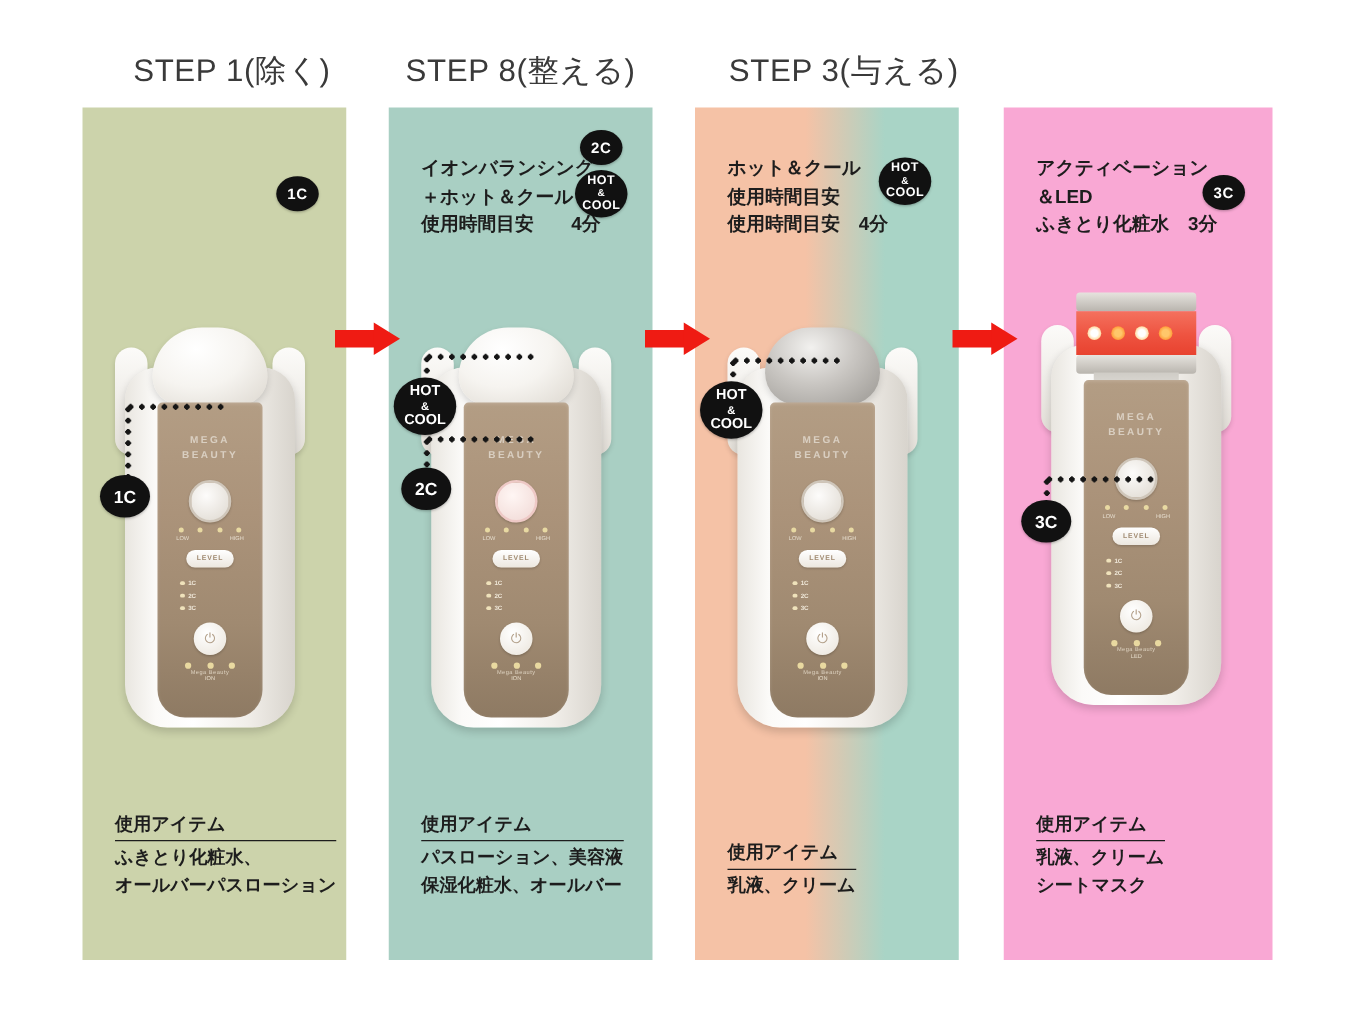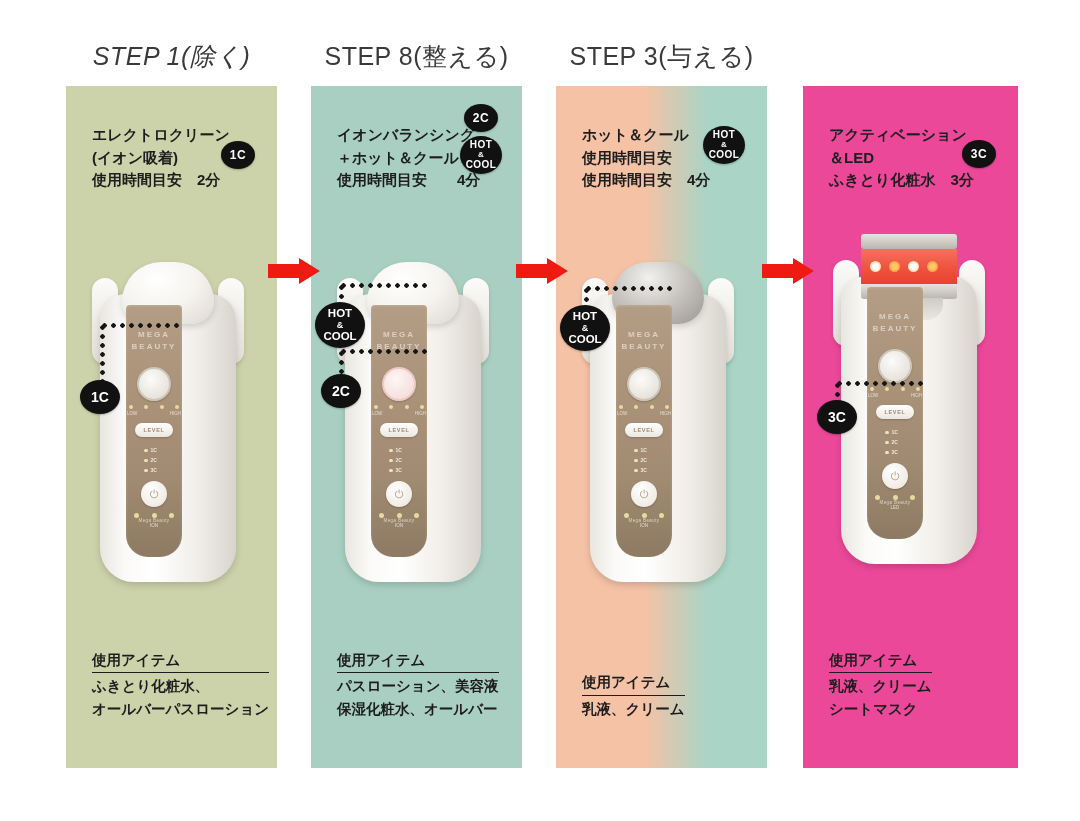--- a/index.html
+++ b/index.html
@@ -28,21 +28,21 @@
   .panel{
     position:absolute;
     top:86px;
     height:682px;
     overflow:hidden;
   }
   .panel.p1{left:66px;width:211px;background:#ccd3ab;}
   .panel.p2{left:311px;width:211px;background:#a9cfc3;}
   .panel.p3{left:556px;width:211px;
             background:linear-gradient(90deg,#f5c2a6 0%,#f5c2a6 42%,#a9d4c6 72%,#a9d4c6 100%);}
-  .panel.p4{left:803px;width:215px;background:#ec4899;}
+  .panel.p4{left:803px;width:215px;background:#f9a8d4;}
 
   
   .head-text{
     position:absolute;
     left:26px;
     top:38px;
     font-size:15px;
     line-height:1.5;
     color:#1d1d1d;
     white-space:nowrap;
@@ -156,21 +156,21 @@
   .led-head .dot.d3{left:47px;}
   .led-head .dot.d4{left:66px;background:radial-gradient(circle,#ffc76a 35%,#ff9c3a 70%,rgba(255,150,60,.12) 100%);}
   .led-head .neck{
     position:absolute;left:14px;top:64px;width:68px;height:22px;
     background:linear-gradient(180deg,#cfccc6,#eae7e2);
     border-radius:0 0 16px 16px;
   }
 
   
   .plate{
-    position:absolute;left:34px;top:51px;width:56px;height:252px;
+    position:absolute;left:34px;top:68px;width:84px;height:252px;
     background:linear-gradient(180deg,#b39d84 0%,#ab937a 35%,#a08a71 70%,#8e7a63 100%);
     border-radius:4px 4px 22px 22px;
     box-shadow:inset 0 1px 3px rgba(255,255,255,.18);
   }
   .plate .brand{
     position:absolute;left:0;right:0;top:24px;text-align:center;
     color:#e3dbd0;font-size:8px;letter-spacing:2px;line-height:1.5;
     opacity:.82;font-weight:700;
   }
   .plate .modebtn{
@@ -227,30 +227,25 @@
   .plate .maker{
     position:absolute;left:0;right:0;bottom:34px;text-align:center;
     font-size:4.5px;color:#ded3c1;letter-spacing:.4px;
   }
 </style>
 </head>
 <body>
 
 <div id="stage">
 
-  <div class="step-title" style="left:66px;width:211px;font-style:italic;">STEP 1(除く)</div>
+  <div class="step-title" style="left:80px;width:211px;">STEP 1(除く)</div>
   <div class="step-title" style="left:311px;width:211px;">STEP 8(整える)</div>
-  <div class="step-title" style="left:556px;width:211px;">STEP 3(与える)</div>
+  <div class="step-title" style="left:556px;width:211px;text-align:right;">STEP 3(与える)</div>
 
   <div class="panel p1">
-    <div class="head-text">
-      <span class="ln">エレクトロクリーン</span>
-      <span class="ln">(イオン吸着)</span>
-      <span class="ln">使用時間目安　2分</span>
-    </div>
 
     <div class="badge code" style="right:22px;top:55px;">1C</div>
 
     <div class="device" style="left:26px;top:168px;">
       <div class="dev-wing l"></div>
       <div class="dev-wing r"></div>
       <div class="dev-shell"></div>
       <div class="dev-cap"></div>
       <div class="plate">
         <div class="brand">

